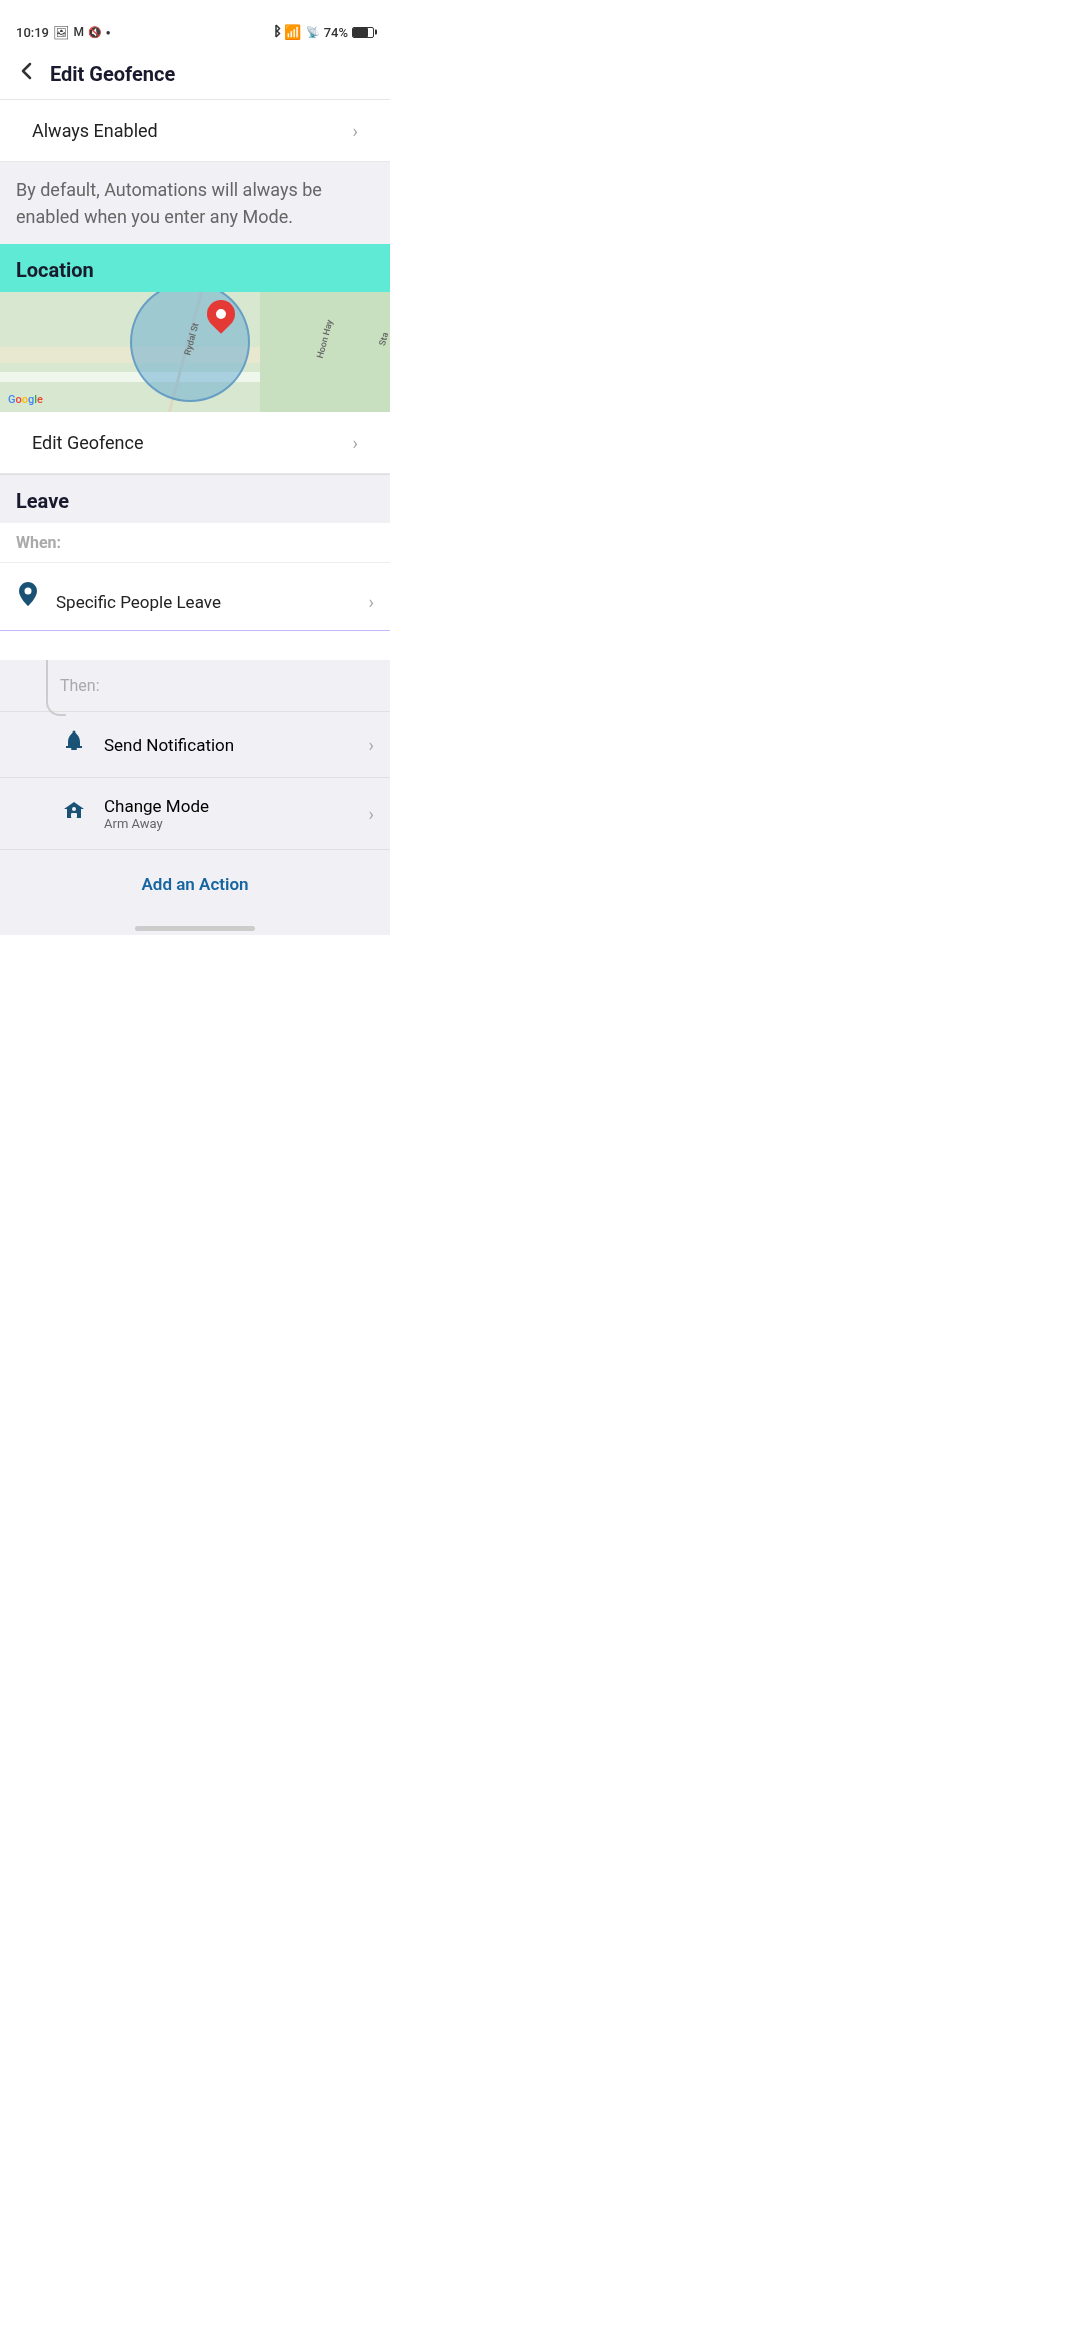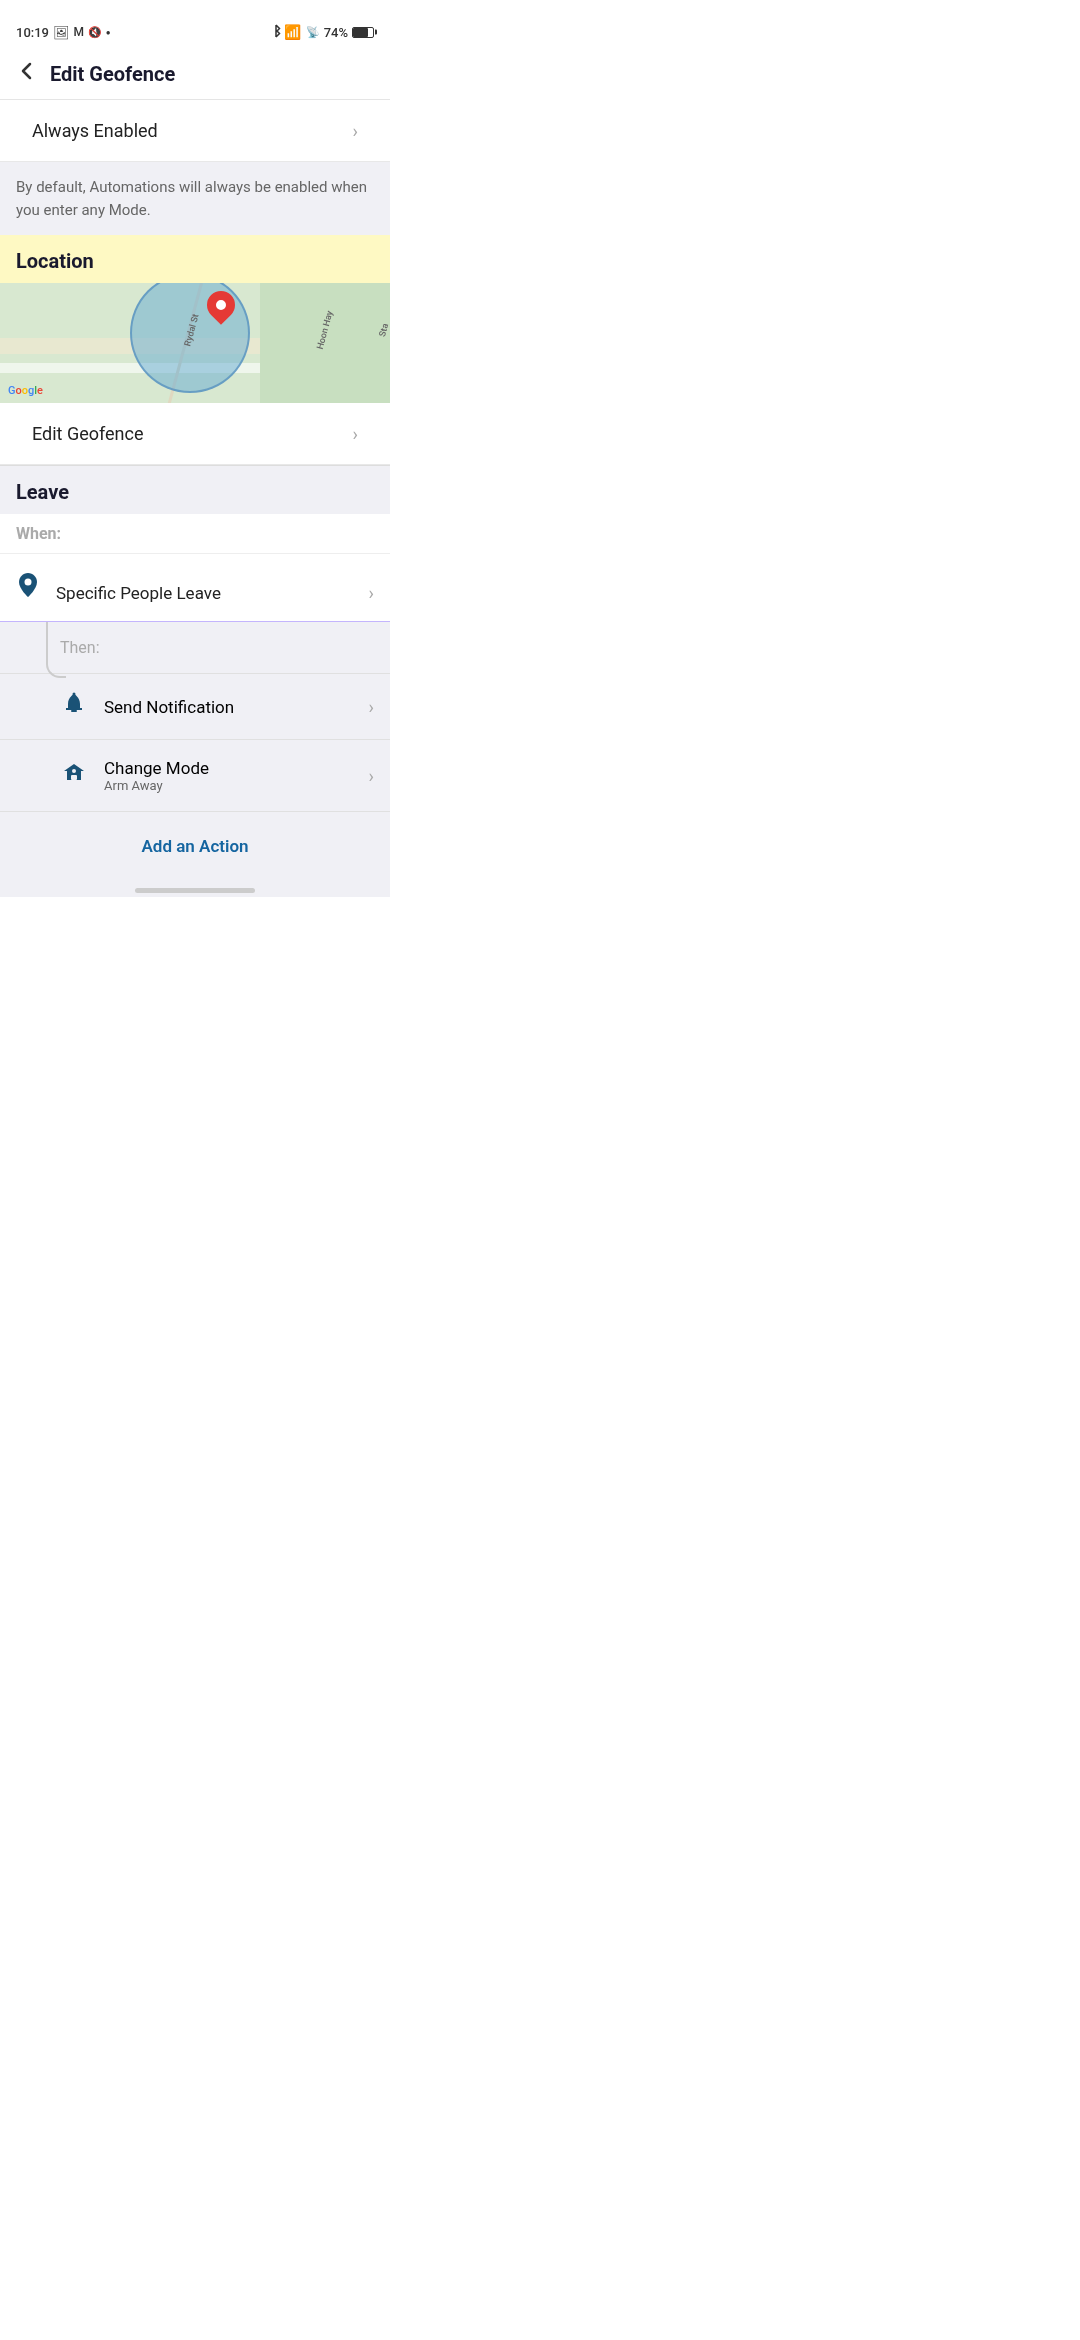--- a/index.html
+++ b/index.html
@@ -104,28 +104,28 @@
       color: #aaa;
       font-size: 18px;
     }
 
     
     .info-section {
       background: #f0f0f5;
       padding: 14px 16px;
     }
     .info-text {
-      font-size: 15px;
+      font-size: 18px;
       color: #666;
       line-height: 1.5;
     }
 
     
     .section-header {
-      background: #fef9c3;
+      background: #5eead4;
       padding: 14px 16px 10px;
     }
     .section-title {
       font-size: 20px;
       font-weight: 700;
       color: #1a1a2e;
     }
 
     
     .map-area {
@@ -404,21 +404,21 @@
   <span class="row-icon">
     <svg width="22" height="26" viewBox="0 0 22 26">
       <path d="M11 1C6.03 1 2 5.03 2 10c0 7 9 15 9 15s9-8 9-15c0-4.97-4.03-9-9-9z" fill="#1a5276"></path>
       <circle cx="11" cy="10" r="3.5" fill="#fff"></circle>
     </svg>
   </span>
   <span class="row-label">Specific People Leave</span>
   <span class="chevron">›</span>
 </div>
 
-<div style="position: relative; background:#f0f0f5;">
+<div style="position: relative; background:#f0f0f5;margin-top:29px;">
 
   <div style="position:absolute; left:46px; top:0; width:20px; height:56px; border-left:2px solid #ccc; border-bottom:2px solid #ccc; border-bottom-left-radius:14px;"></div>
 
   <div class="then-label">
     <span>Then:</span>
   </div>
 
   <div class="action-item">
     <span class="action-icon">
       <svg width="22" height="24" viewBox="0 0 22 24">

